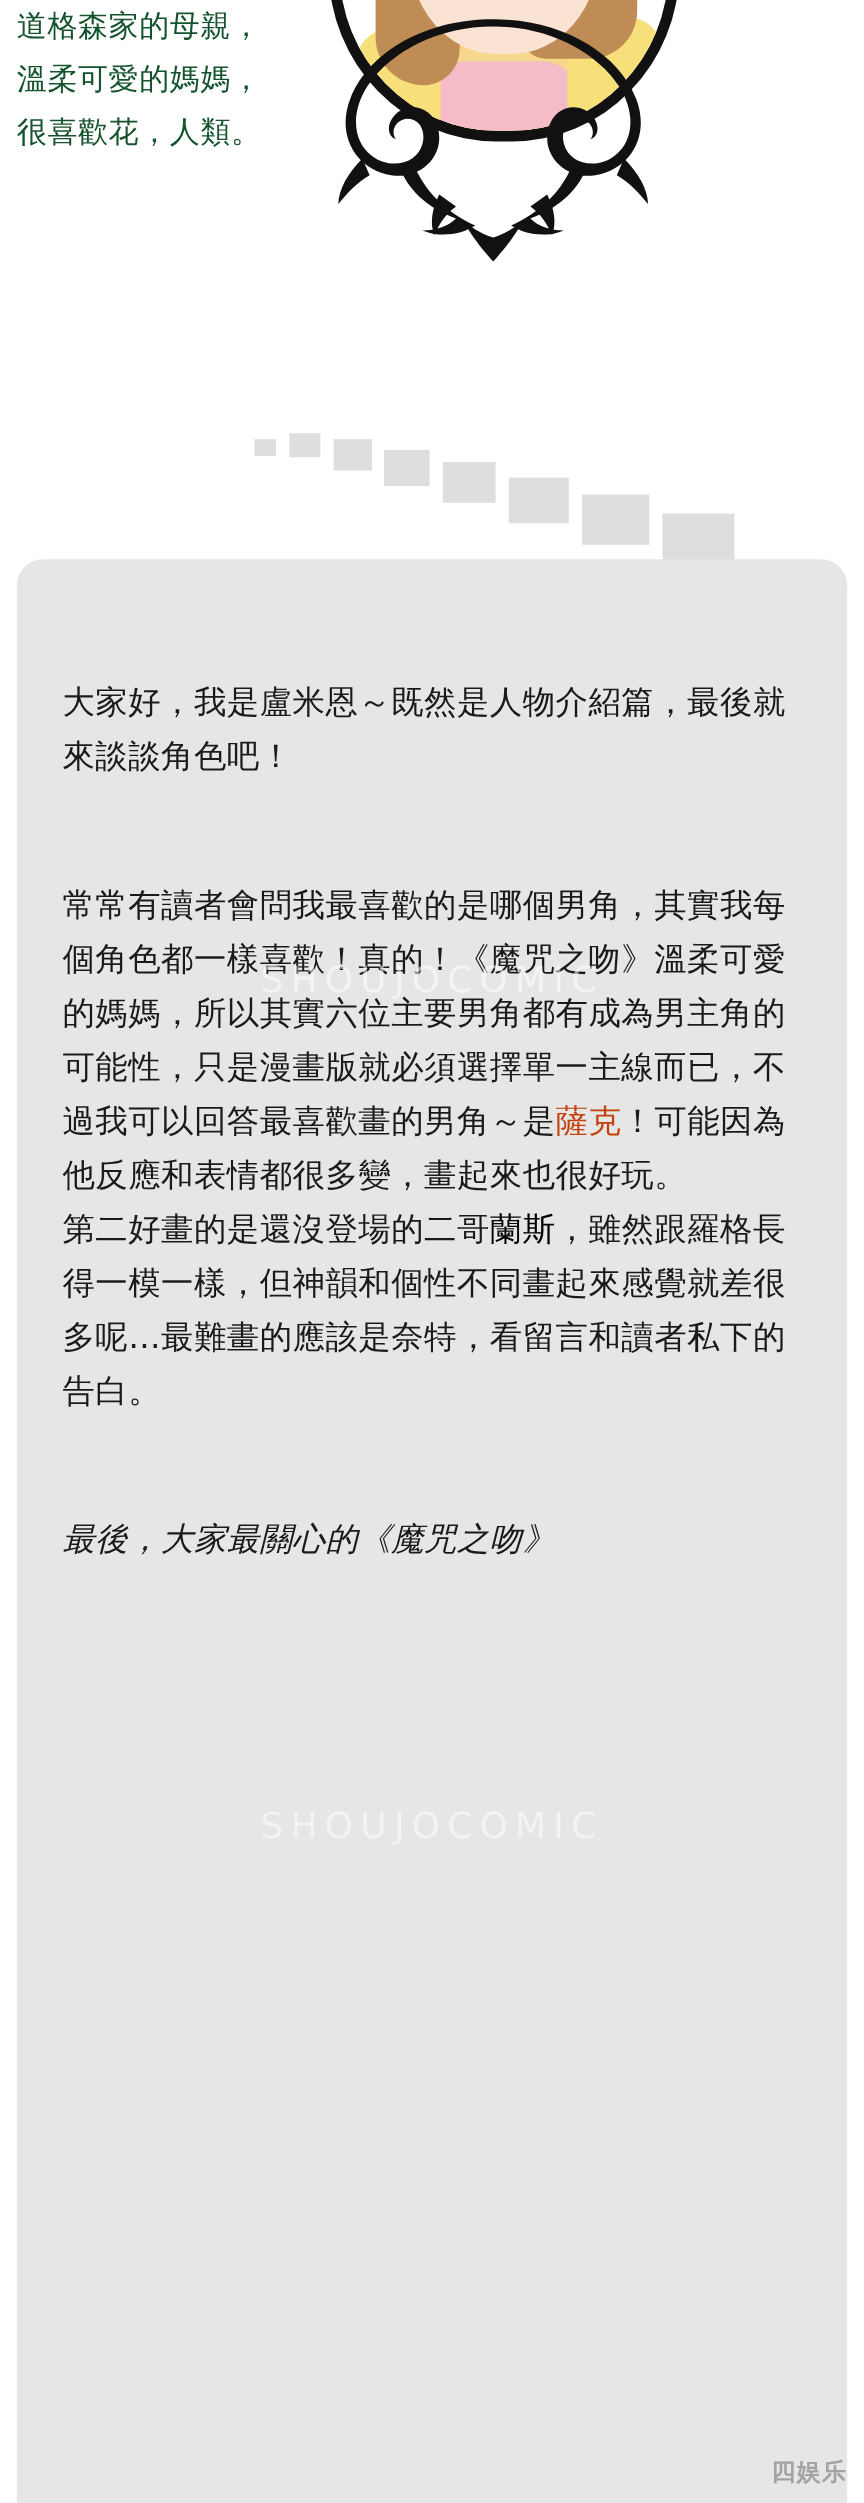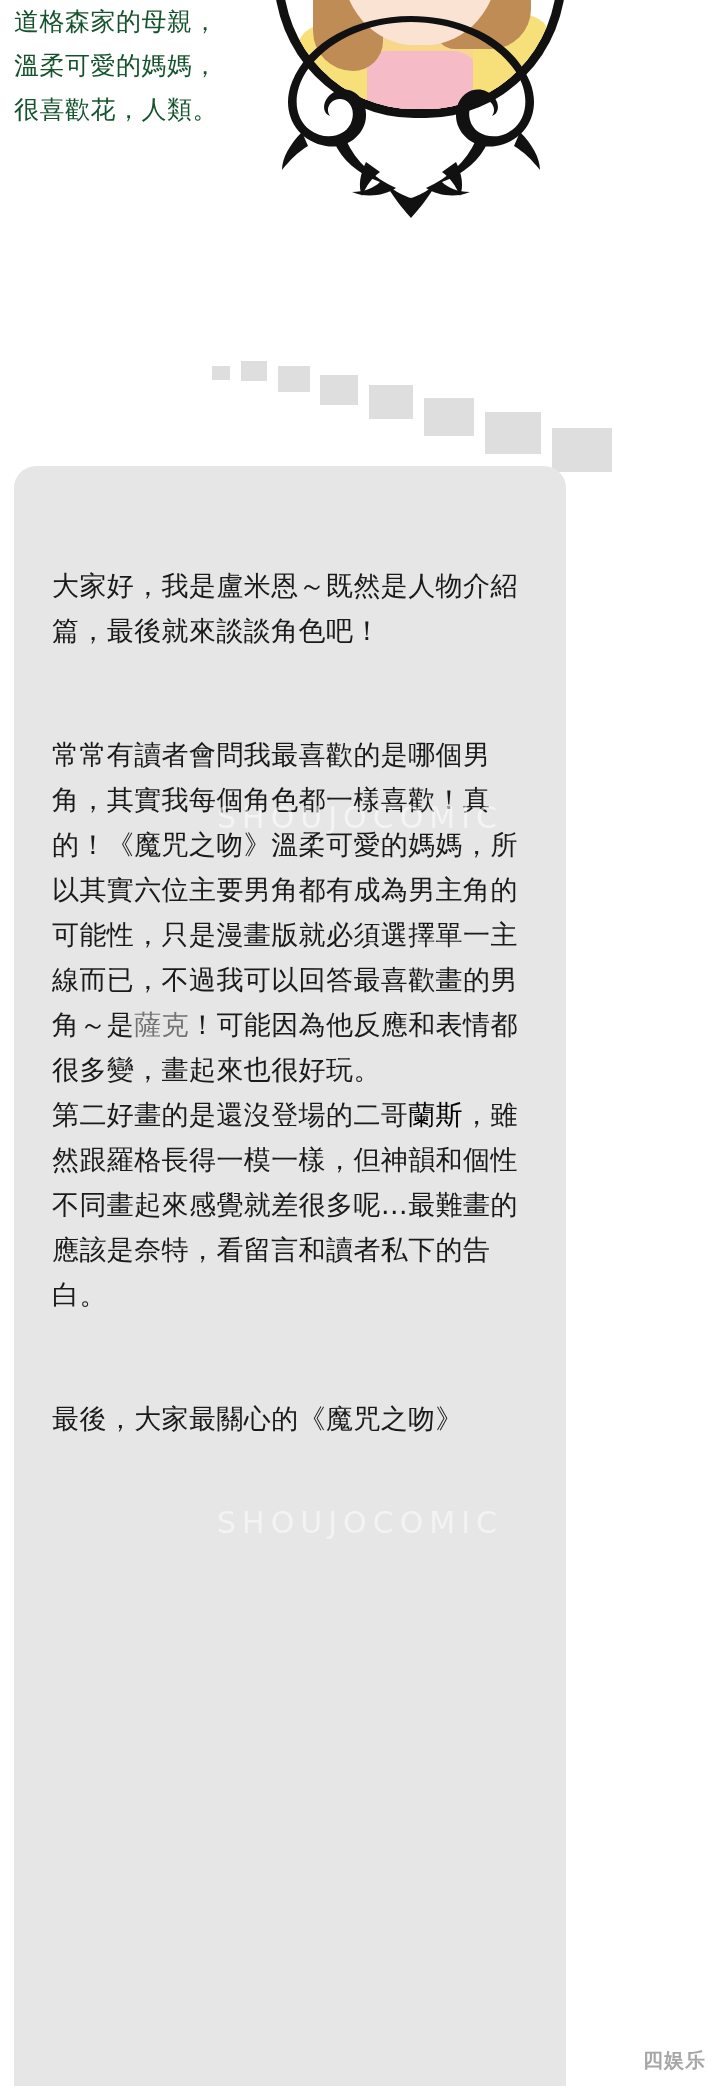--- a/index.html
+++ b/index.html
@@ -129,37 +129,37 @@
     position: absolute;
     display: block;
     background: #dedede;
   }
 
   
   .panel {
     position: absolute;
     left: 14px;
     top: 466px;
-    width: 552px;
+    width: 692px;
     height: 1620px;
     background: #e6e6e6;
     border-radius: 22px 22px 0 0;
     box-sizing: border-box;
     padding: 52px 38px 0 38px;
   }
   .para {
     font-size: 27px;
     line-height: 45px;
     color: #1a1a1a;
     letter-spacing: 0.4px;
     margin: 0 0 34px 0;
     white-space: pre-line;
   }
-  .para.tight { margin-bottom: 0; }
-  .hl-red { color: #737373; }
+  .para.tight { margin-bottom: 0; font-style: italic; }
+  .hl-red { color: #c2410c; }
   .hl-yellow { color: #000000; }
   .hl-orange { color: #f0a82c; }
 
   
   .wm-center {
     position: absolute;
     left: 0;
     top: 800px;
     width: 720px;
     text-align: center;

